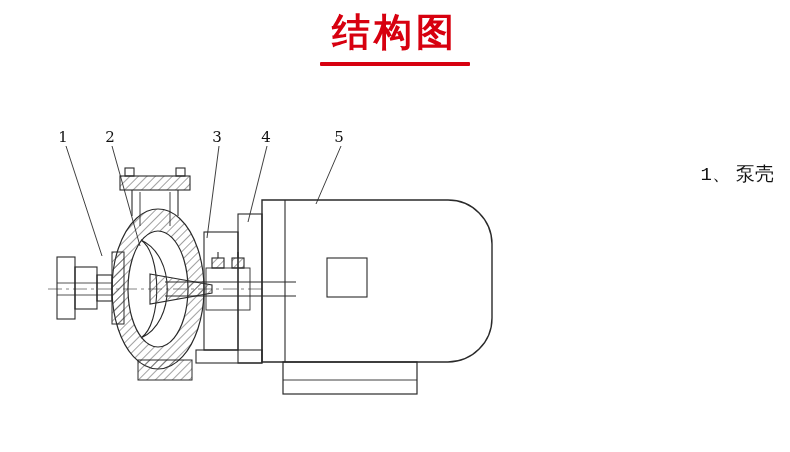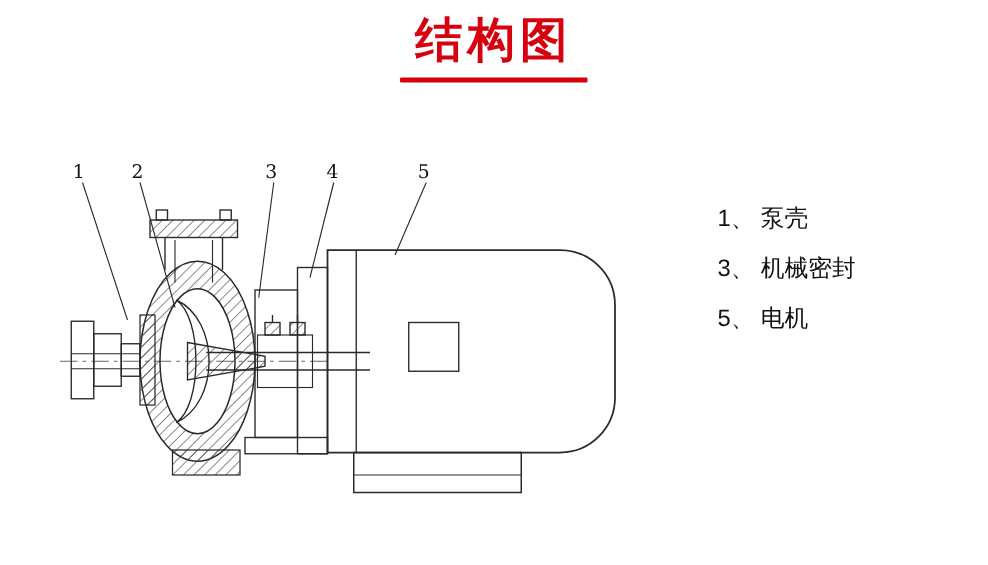--- a/index.html
+++ b/index.html
@@ -19,22 +19,23 @@
     line-height:1.2;margin:0;
   }
   .title-underline{
     width:150px;height:4px;margin:6px auto 0 auto;border-radius:1px;
   }
   .drawing-svg{
     position:absolute;left:0;top:0;width:790px;height:452px;
   }
   .legend{
     position:absolute;left:574px;top:166px;width:200px;
-    font-family:Liberation Sans, sans-serif;
+    font-family:Liberation Mono, monospace;
     color:#111;
+    text-align:right;
   }
   .legend-item{
     font-size:19px;line-height:1;margin-bottom:21px;
     white-space:nowrap;
   }
   .legend-num{display:inline-block;}
   .legend-label{display:inline-block;margin-left:5px;}
   .part-num{
     font-family:"DejaVu Serif","Liberation Serif",serif;
     font-size:15px;fill:#111;
@@ -123,21 +124,15 @@
       <text class="part-num" x="217" y="142">3</text>
       <text class="part-num" x="266" y="142">4</text>
       <text class="part-num" x="339" y="142">5</text>
     </g>
   </svg>
 
   <div class="legend">
     <div class="legend-item">
       <span class="legend-num">1、</span><span class="legend-label">泵壳</span>
     </div>
-    <div class="legend-item">
-      <span class="legend-num">3、</span><span class="legend-label">机械密封</span>
-    </div>
-    <div class="legend-item">
-      <span class="legend-num">5、</span><span class="legend-label">电机</span>
-    </div>
   </div>
 
 </div>
 
 </body></html>

